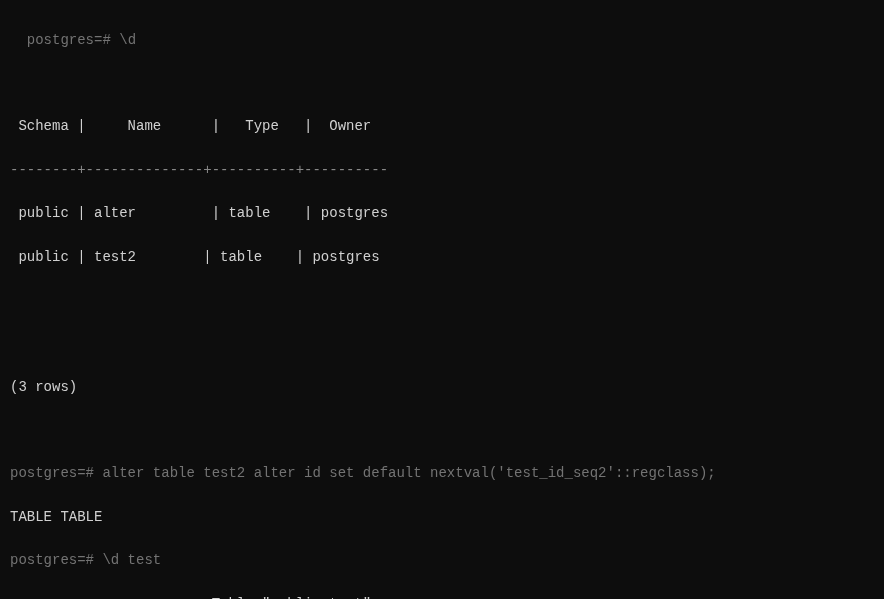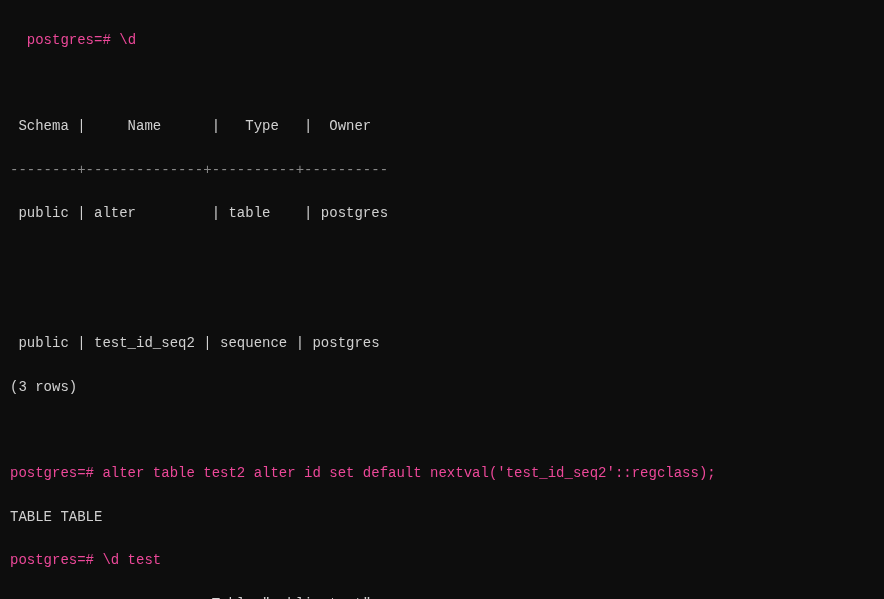--- a/index.html
+++ b/index.html
@@ -11,35 +11,35 @@
       width: 884px;
       min-height: 599px;
       overflow: hidden;
       position: relative;
     }
     .terminal {
       padding: 8px 10px;
       line-height: 1.55;
       white-space: pre;
     }
-    .green { color: #ec4899; }
+    .green { color: #737373; }
     .separator { color: #888; }
   </style>
 </head>
 <body>
 
 <div class="terminal">
   <span class="green">postgres=# \d</span>
   <br>
   <br><span> Schema |     Name      |   Type   |  Owner   </span>
   <br><span class="separator">--------+--------------+----------+----------</span>
   <br><span> public | alter         | table    | postgres </span>
+  <br><span> public | test2        | table    | postgres </span>
   <br>
   <br>
-  <br><span> public | test_id_seq2 | sequence | postgres </span>
   <br><span>(3 rows)</span>
   <br>
   <br><span class="green">postgres=# alter table test2 alter id set default nextval('test_id_seq2'::regclass);</span>
   <br><span>TABLE TABLE</span>
   <br><span class="green">postgres=# \d test</span>
   <br><span>                        Table "public.test"</span>
   <br>
   <br>
   <br>
   <br>

